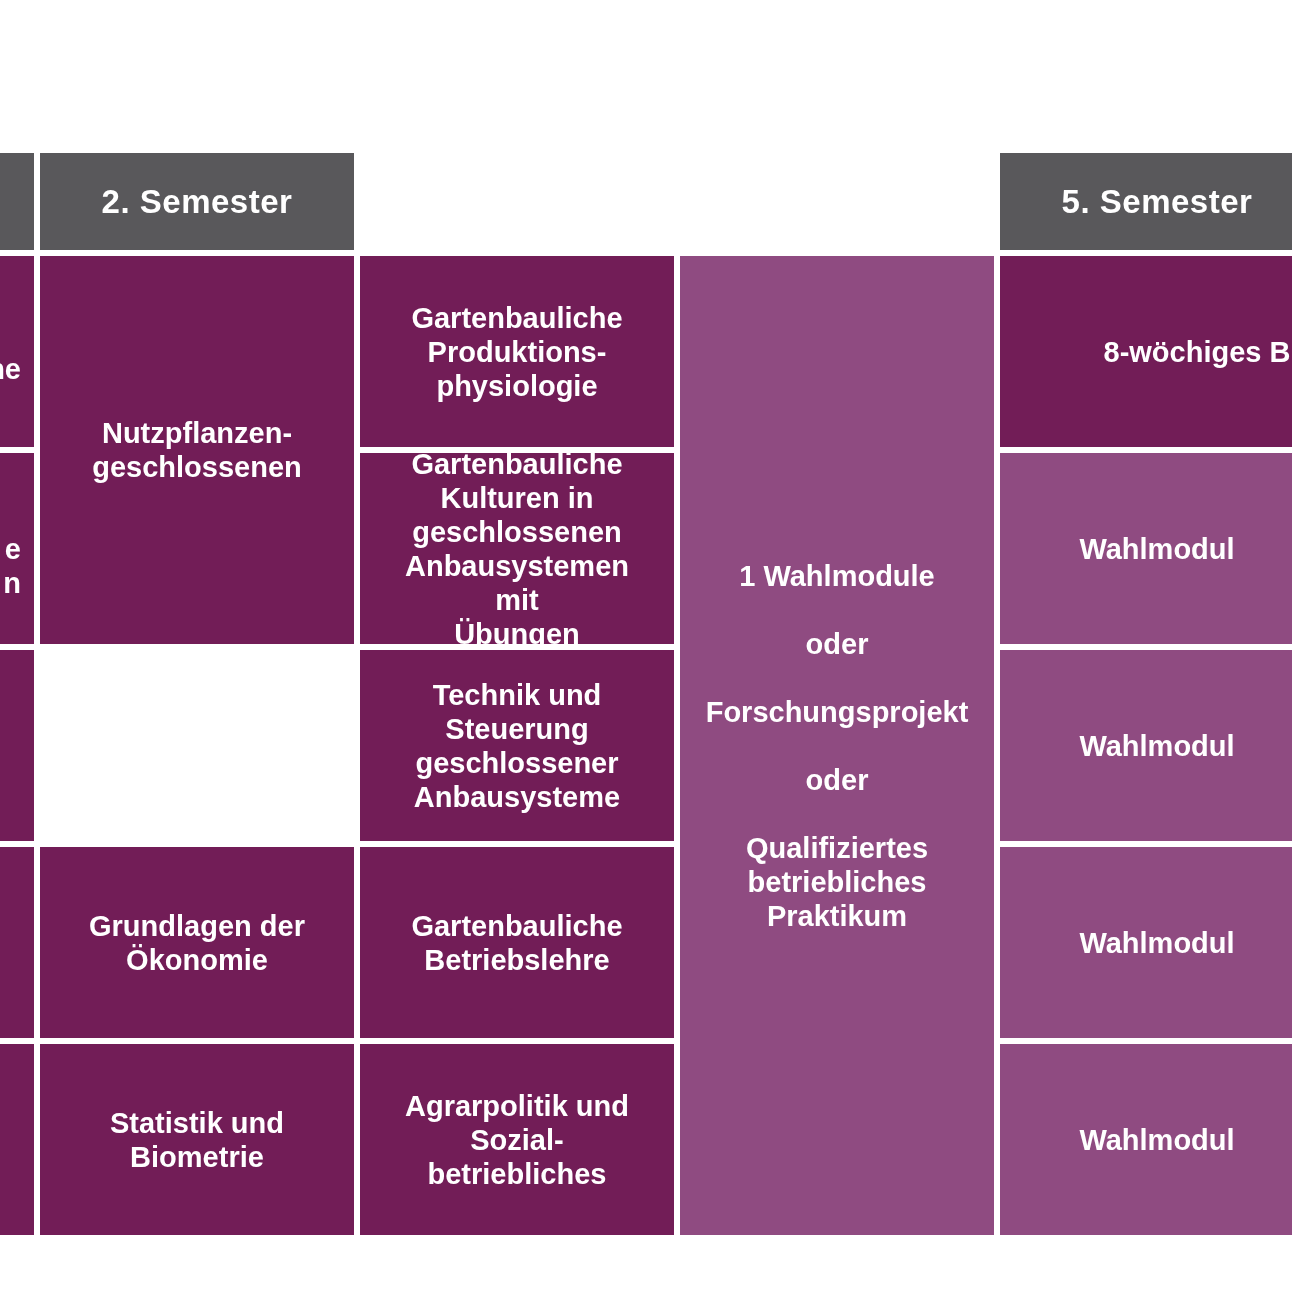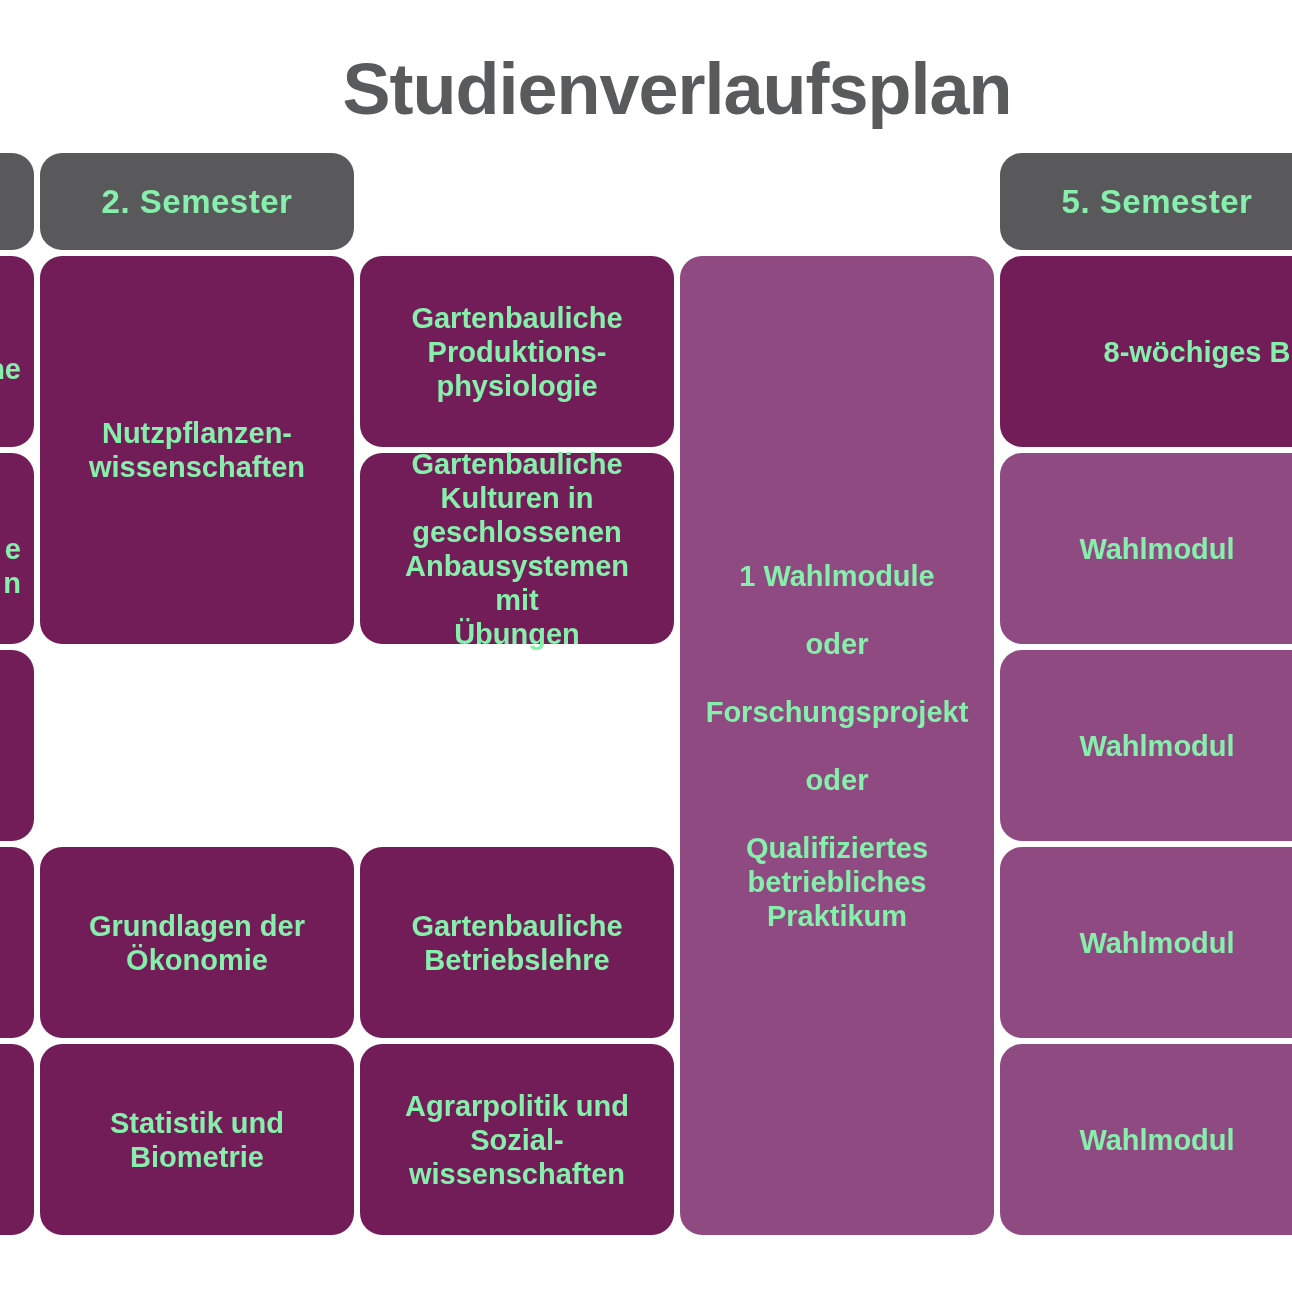--- a/index.html
+++ b/index.html
@@ -26,28 +26,27 @@
     display:grid;
     grid-template-columns:repeat(5,314px);
     grid-template-rows:97px repeat(5,191px);
     gap:6px;
   }
   .cell{
     display:flex;
     align-items:center;
     justify-content:center;
     text-align:center;
-    color:#86efac;
+    color:#ffffff;
     font-weight:bold;
     font-size:29px;
     line-height:34px;
     white-space:pre-line;
     box-sizing:border-box;
     padding:4px 20px;
-    border-radius:22px;
   }
   .hdr{
     background:#59585b;
     font-size:33px;
     letter-spacing:0.5px;
   }
   .dark{background:#721d57;}
   .light{background:#8f4b81;}
   .frag{
     justify-content:flex-end;
@@ -60,57 +59,60 @@
   .c1{grid-column:1}.c2{grid-column:2}.c3{grid-column:3}.c4{grid-column:4}.c5{grid-column:5}
   .r1{grid-row:1}.r2{grid-row:2}.r3{grid-row:3}.r4{grid-row:4}.r5{grid-row:5}.r6{grid-row:6}
   .rspan2{grid-row:2 / span 2}
   .rspan5{grid-row:2 / span 5}
 </style>
 </head>
 <body>
 
 <div class="page">
 
-  <h1 class="title">Studienverlaufsplan</h1>
 
   <div class="grid">
 
     <div class="cell hdr c1 r1"></div>
     <div class="cell hdr c2 r1">2. Semester</div>
     <div class="cell hdr c5 r1">5. Semester</div>
 
     <div class="cell dark frag c1 r2">
 he</div>
     <div class="cell dark frag c1 r3">
 e
 n</div>
     <div class="cell dark c1 r4"></div>
     <div class="cell dark c1 r5"></div>
     <div class="cell dark c1 r6"></div>
 
     <div class="cell dark c2 rspan2">Nutzpflanzen-
-wissenschaften</div>
+geschlossenen</div>
     <div class="cell dark c2 r6">Statistik und
 Biometrie</div>
     <div class="cell dark c2 r5">Grundlagen der
 Ökonomie</div>
 
     <div class="cell dark c3 r2">Gartenbauliche
 Produktions-
 physiologie</div>
     <div class="cell dark c3 r3">Gartenbauliche
 Kulturen in
 geschlossenen
 Anbausystemen mit
 Übungen</div>
+    <div class="cell dark c3 r4">Technik und
+Steuerung
+geschlossener
+Anbausysteme</div>
     <div class="cell dark c3 r5">Gartenbauliche
 Betriebslehre</div>
     <div class="cell dark c3 r6">Agrarpolitik und
 Sozial-
-wissenschaften</div>
+betriebliches</div>
 
     <div class="cell light c4 rspan5">1 Wahlmodule
 
 oder
 
 Forschungsprojekt
 
 oder
 
 Qualifiziertes

